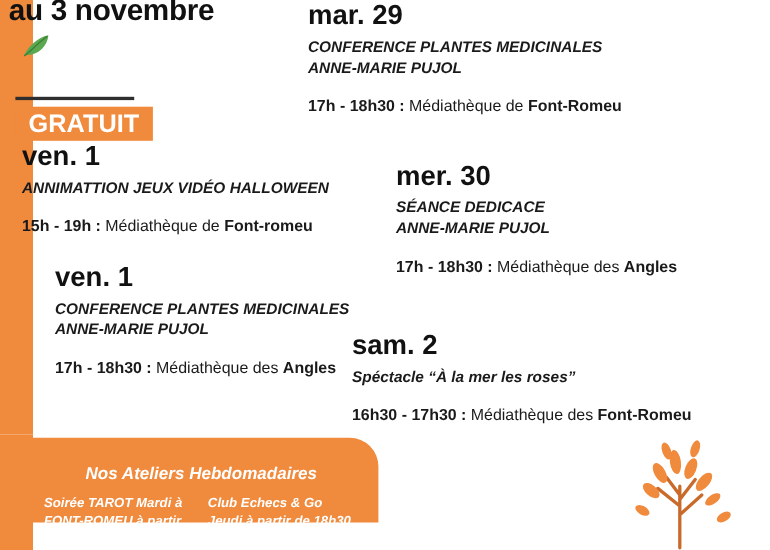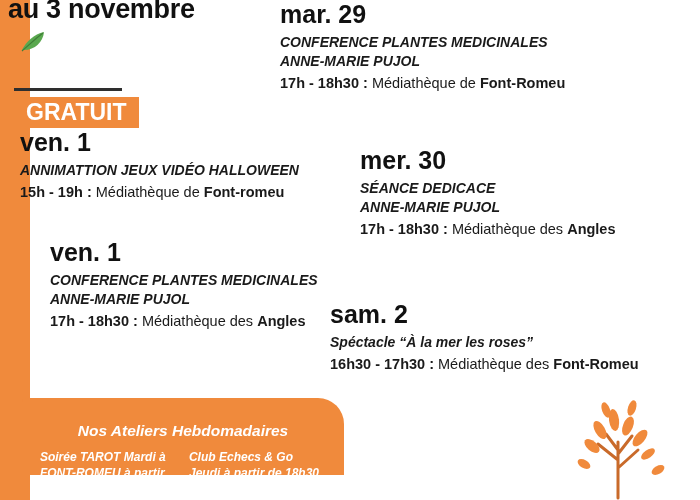--- a/index.html
+++ b/index.html
@@ -98,32 +98,32 @@
     font-style: italic;
     font-weight: bold;
     color: #1a1a1a;
     line-height: 1.35;
   }
   .event .time {
     font-size: 14.5px;
     font-weight: bold;
     color: #1a1a1a;
     line-height: 1.4;
-    margin-top: 2px;
+    margin-top: 16px;
   }
   .event .time .place {
     font-weight: normal;
   }
 
   
   #ev-mar29  { left: 280px; top: 0px;   width: 400px; }
   #ev-ven1a  { left: 20px;  top: 128px; width: 340px; }
   #ev-mer30  { left: 360px; top: 146px; width: 330px; }
   #ev-ven1b  { left: 50px;  top: 238px; width: 320px; }
-  #ev-sam2   { left: 330px; top: 300px; width: 360px; }
+  #ev-sam2   { left: 320px; top: 300px; width: 360px; }
 
   
   .workshops {
     position: absolute;
     left: 22px;
     top: 398px;
     width: 322px;
     height: 77px;
     background: #F08A3C;
     border-top-right-radius: 26px;

